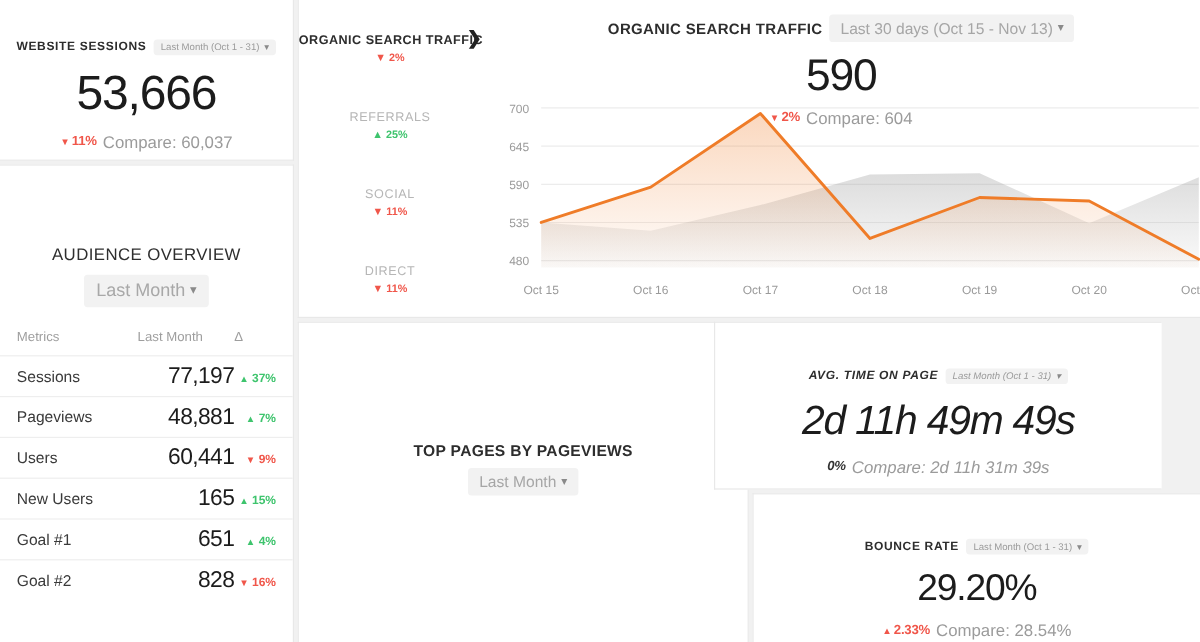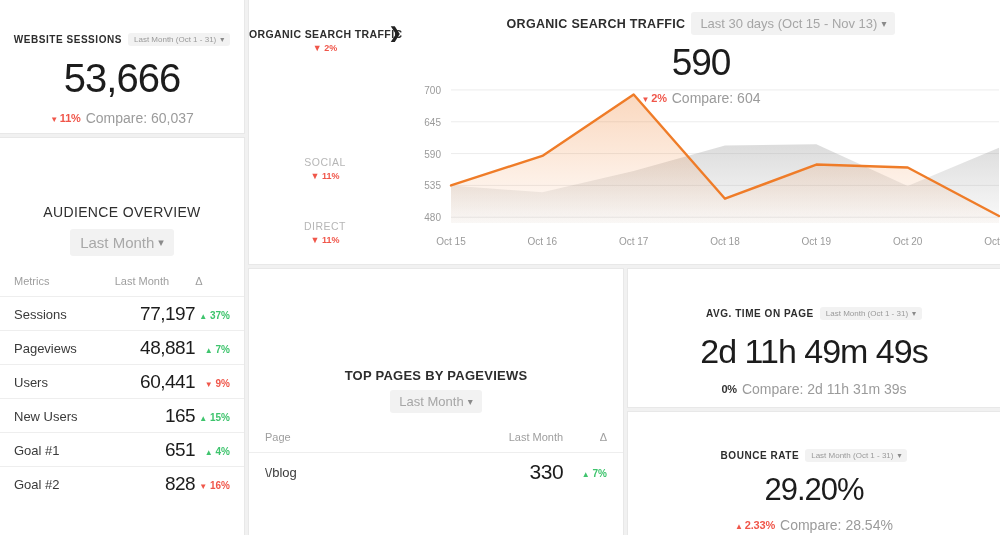--- a/index.html
+++ b/index.html
@@ -133,22 +133,22 @@
   }
   .tp-table td { border-top: 1px solid #eeeeee; height: 38px; padding: 0; }
   .tp-c1 { text-align: left; padding-left: 16px !important; width: 50%; }
   .tp-c2 { text-align: right; width: 34%; }
   .tp-c3 { text-align: right; padding-right: 16px !important; width: 16%; }
   .tp-page { font-size: 13px; color: #3a3a3a; }
   .tp-val { font-size: 21px; font-weight: 300; color: #1c1c1c; letter-spacing: -.5px; }
   .tp-delta { font-size: 10px; font-weight: bold; white-space: nowrap; }
 
   
-  #panel-avg-time { left: 627px; top: 268px; width: 373px; height: 140px;
-    border-right: none; }
+  #panel-avg-time { left: 595px; top: 268px; width: 373px; height: 140px;
+    border-right: none; font-style: italic; }
   #panel-avg-time .sc-head { margin-top: 38px; }
   #panel-avg-time .sc-value { font-size: 34px; margin-top: 14px; }
   #panel-avg-time .sc-sub { margin-top: 13px; }
 
   #panel-bounce-rate { left: 627px; top: 411px; width: 373px; height: 124px;
     border-right: none; border-bottom: none; }
   #panel-bounce-rate .sc-head { margin-top: 37px; }
   #panel-bounce-rate .sc-value { font-size: 31px; margin-top: 12px; }
   #panel-bounce-rate .sc-sub { margin-top: 12px; }
 </style>
@@ -224,20 +224,24 @@
         </tbody>
     </table>
   </div>
 
   <div class="panel" id="panel-organic-chart">
 
     <div class="funnel" id="funnel-list">
         <div class="funnel-item active" style="top: 28px;">
           <div class="funnel-label">ORGANIC SEARCH TRAFFIC</div>
           <div class="funnel-delta down"><span>▼</span><span> 2%</span></div>
+        </div>
+        <div class="funnel-item" style="top: 92px;">
+          <div class="funnel-label">REFERRALS</div>
+          <div class="funnel-delta up"><span>▲</span><span> 25%</span></div>
         </div>
         <div class="funnel-item" style="top: 156px;">
           <div class="funnel-label">SOCIAL</div>
           <div class="funnel-delta down"><span>▼</span><span> 11%</span></div>
         </div>
         <div class="funnel-item" style="top: 220px;">
           <div class="funnel-label">DIRECT</div>
           <div class="funnel-delta down"><span>▼</span><span> 11%</span></div>
         </div>
       </div>
@@ -298,36 +302,20 @@
   </div>
 
   <div class="panel" id="panel-top-pages">
     <div class="tp-head">
       <span class="tp-title">TOP PAGES BY PAGEVIEWS</span>
       <span class="pill pill-md">
         <span>Last Month</span>
         <span class="chev" style="font-size:10px">▾</span>
       </span>
     </div>
-    <table class="tp-table">
-      <thead>
-        <tr>
-          <th class="tp-c1">Page</th>
-          <th class="tp-c2">Last Month</th>
-          <th class="tp-c3">Δ</th>
-        </tr>
-      </thead>
-      <tbody id="tp-body">
-          <tr>
-            <td class="tp-c1"><span class="tp-page">\/blog</span></td>
-            <td class="tp-c2"><span class="tp-val">330</span></td>
-            <td class="tp-c3"><span class="tp-delta up"><span class="tri">▲</span><span> 7%</span></span></td>
-          </tr>
-        </tbody>
-    </table>
   </div>
 
   <div class="panel" id="panel-avg-time">
     <div class="sc-head">
       <span class="sc-title">AVG. TIME ON PAGE</span>
       <span class="pill pill-sm">
         <span>Last Month (Oct 1 - 31)</span>
         <span class="chev">▾</span>
       </span>
     </div>

